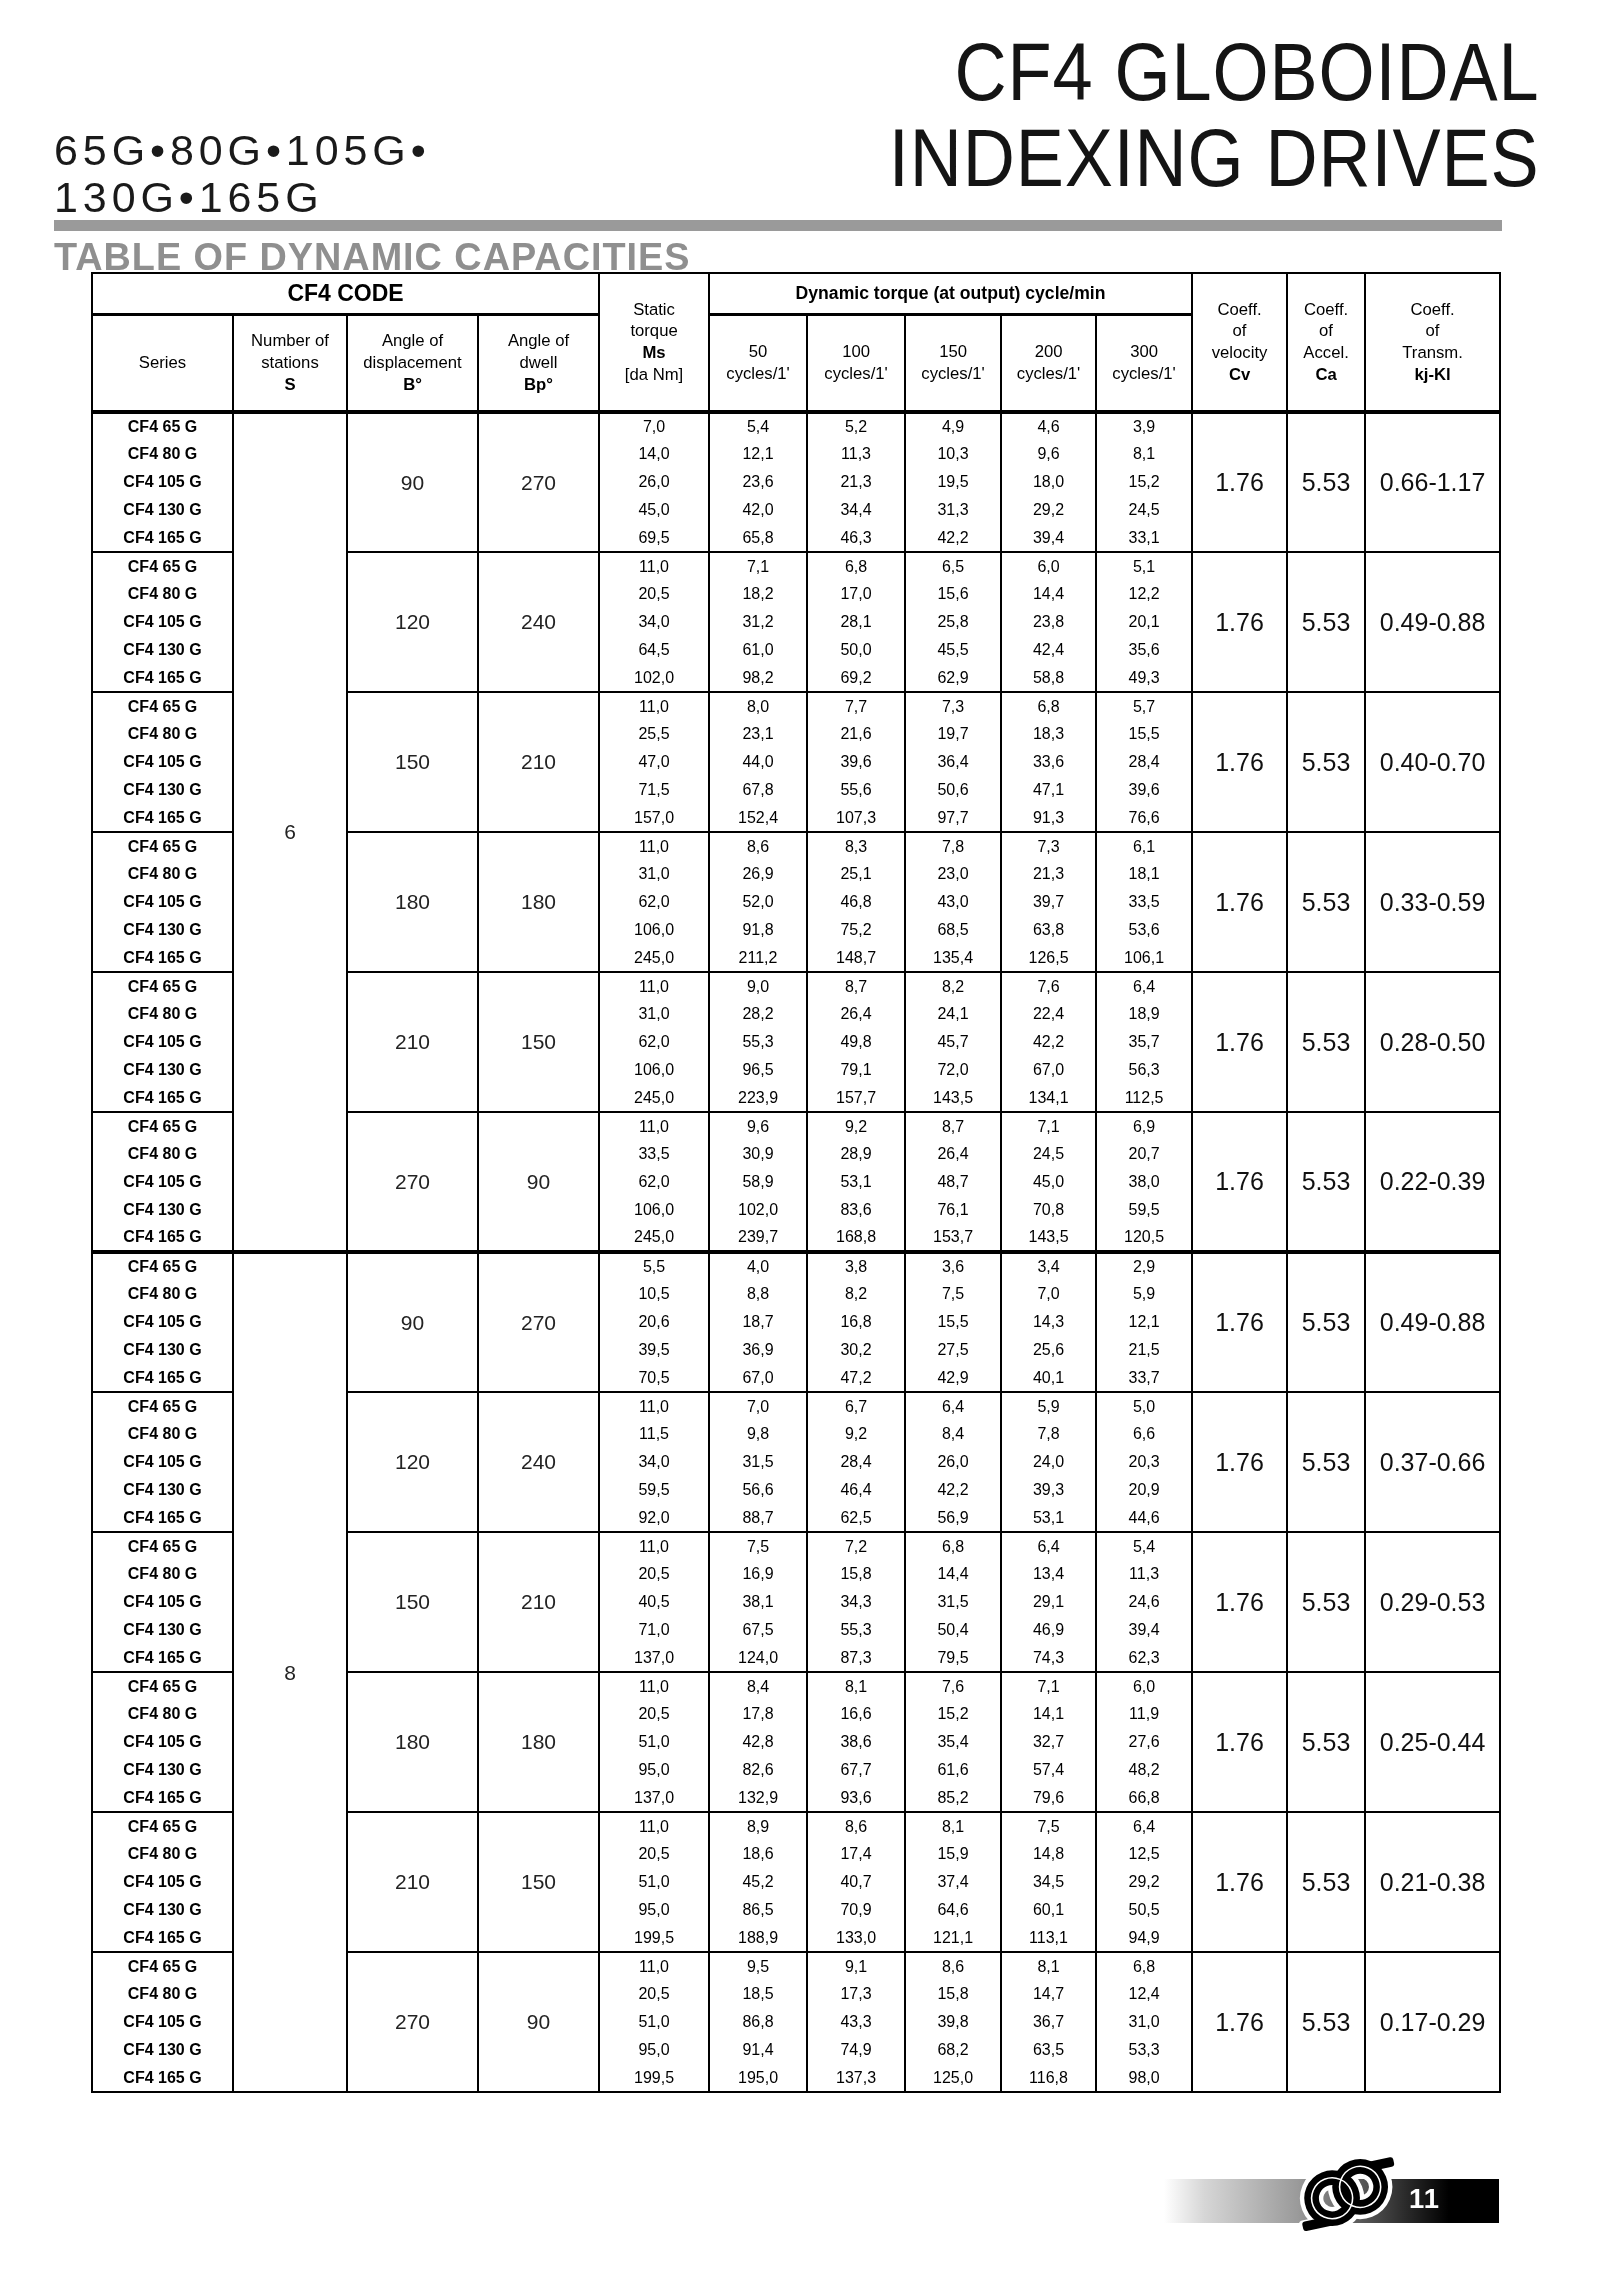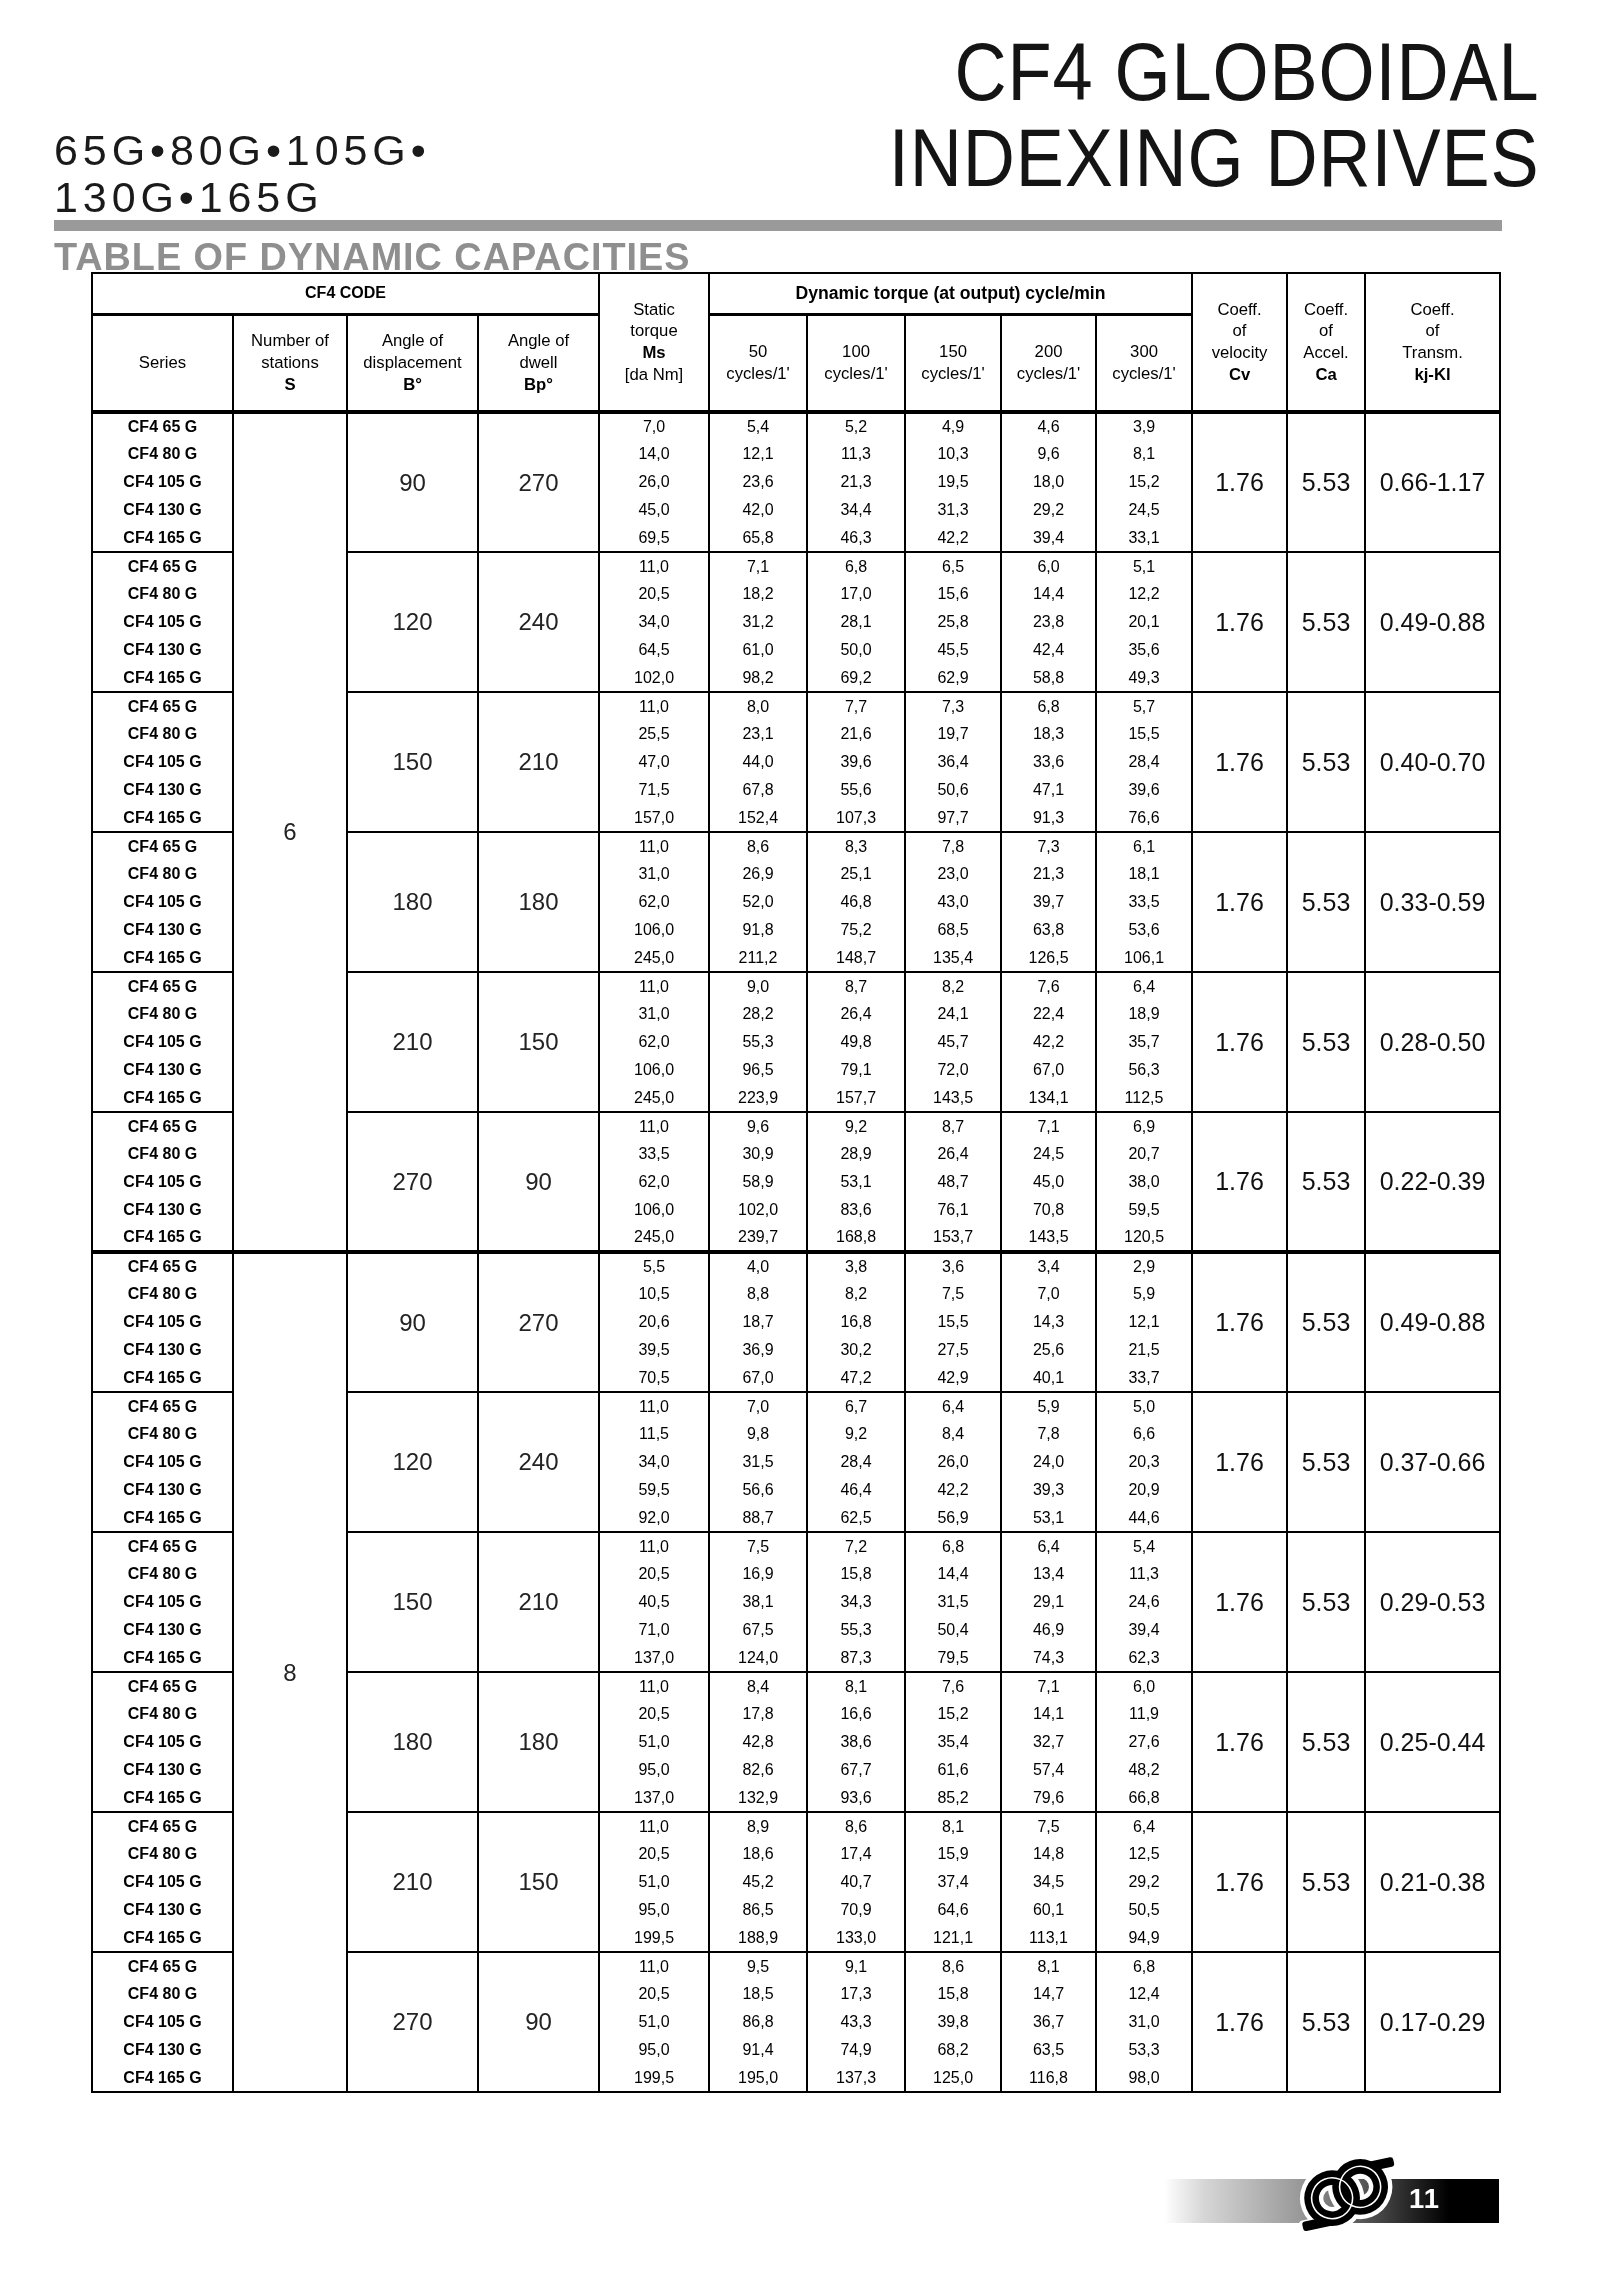--- a/index.html
+++ b/index.html
@@ -17,29 +17,29 @@
                  color:#8f8f8f;letter-spacing:1px;transform:scaleX(0.97);transform-origin:left top;
                  white-space:nowrap;}
 
   
   table.cap{position:absolute;left:91px;top:272px;width:1408px;table-layout:fixed;
             border-collapse:collapse;border:2.9px solid #000;}
   table.cap td{border-left:2px solid #000;border-right:2px solid #000;text-align:center;
                vertical-align:middle;padding:0;overflow:hidden;}
   .hrow1{height:41px;}
   .hrow2{height:98px;}
-  .h-cf4{font-size:16px;font-weight:700;border-bottom:3.9px solid #000;}
+  .h-cf4{font-size:23px;font-weight:700;border-bottom:3.9px solid #000;}
   .h-dyn{font-size:17.6px;border-bottom:3.9px solid #000;font-weight:bold;}
   .h-sub{font-size:16.7px;line-height:21.6px;border-bottom:3.9px solid #000;}
   .h-static,.h-coeff{font-size:16.7px;line-height:21.6px;border-bottom:3.9px solid #000;}
   .bold{font-weight:700;}
   tbody tr{height:28px;}
   tbody td{font-size:16px;}
   td.series{font-weight:700;}
-  td.stations,td.angle{font-size:24px;color:#232323;}
+  td.stations,td.angle{font-size:21px;color:#232323;}
   td.coeff{font-size:25px;color:#111;}
   tr.block-start td{border-top:2.9px solid #000;}
   tr.group-start td{border-top:4.9px solid #000;}
 
   
   .footer-bar{position:absolute;left:1164px;top:2179px;width:335px;height:44px;
               background:linear-gradient(90deg,#ffffff 0%,#d6d6d6 12%,#9a9a9a 40%,#2b2b2b 72%,#000 85%);}
   .brand-logo{position:absolute;left:1279px;top:2152px;width:137px;height:80px;}
   .page-number{position:absolute;left:1409px;top:2183px;font-size:27.4px;font-weight:700;color:#fff;
                letter-spacing:1px;}

